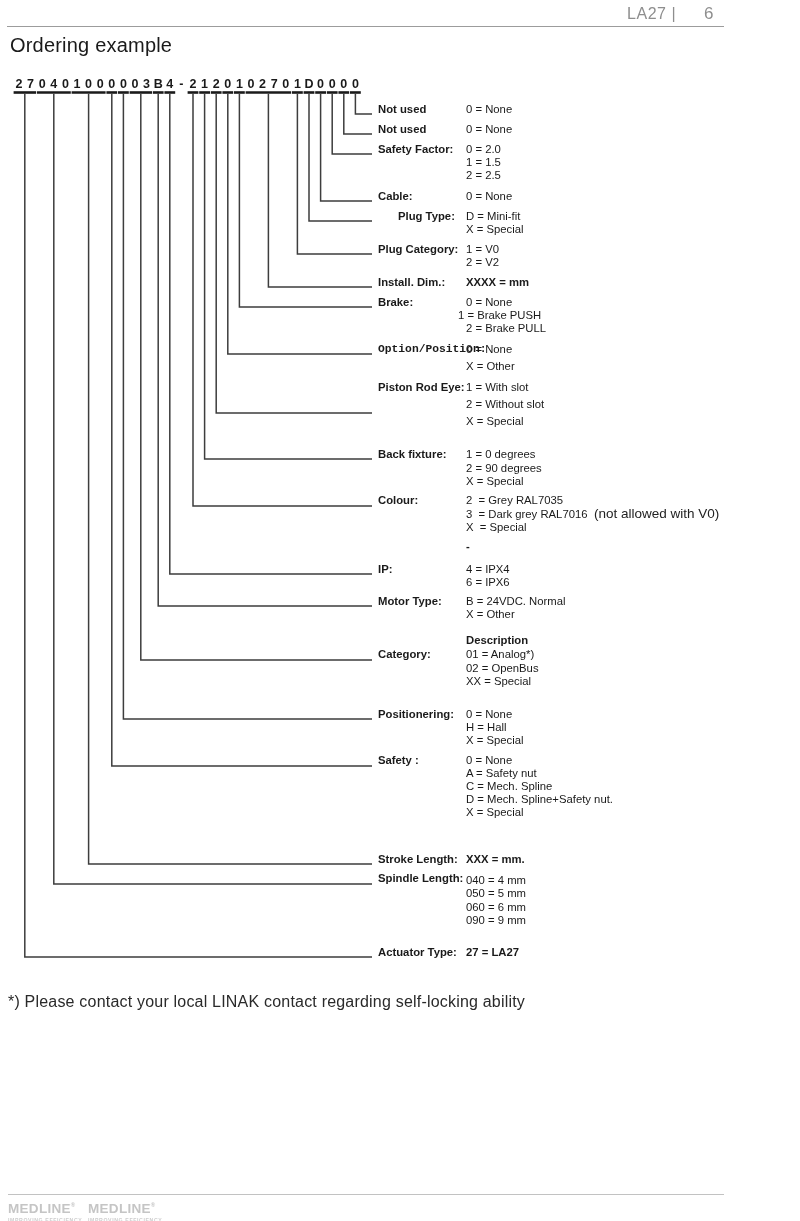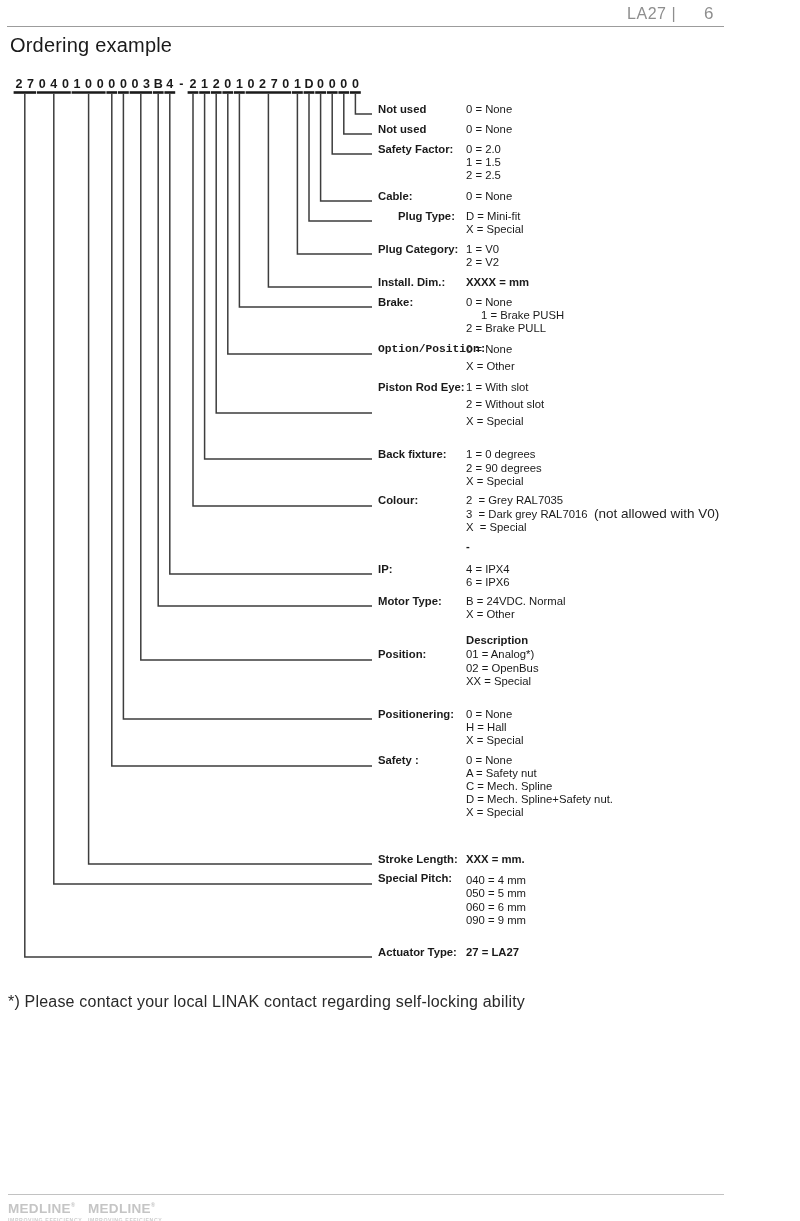--- a/index.html
+++ b/index.html
@@ -133,21 +133,21 @@
       <div class="field-label" style="left: 378px; top: 209px; padding-left: 20px;">Plug Type:</div>
       <div class="field-value" style="left: 466px; top: 209px;">D = Mini-fit</div>
       <div class="field-value" style="left: 466px; top: 222px;">X = Special</div>
       <div class="field-label" style="left: 378px; top: 242px;">Plug Category:</div>
       <div class="field-value" style="left: 466px; top: 242px;">1 = V0</div>
       <div class="field-value" style="left: 466px; top: 255px;">2 = V2</div>
       <div class="field-label" style="left: 378px; top: 275px;">Install. Dim.:</div>
       <div class="field-value bold" style="left: 466px; top: 275px;">XXXX = mm</div>
       <div class="field-label" style="left: 378px; top: 295px;">Brake:</div>
       <div class="field-value" style="left: 466px; top: 295px;">0 = None</div>
-      <div class="field-value" style="left: 481px; top: 308px;">1 = Brake PUSH</div>
+      <div class="field-value" style="left: 458px; top: 308px;">1 = Brake PUSH</div>
       <div class="field-value" style="left: 466px; top: 321px;">2 = Brake PULL</div>
       <div class="field-label" style="left: 378px; top: 342px; font-family: Liberation Mono, monospace;">Option/Position:</div>
       <div class="field-value" style="left: 466px; top: 342px;">0 = None</div>
       <div class="field-value" style="left: 466px; top: 359px;">X = Other</div>
       <div class="field-label" style="left: 378px; top: 380px;">Piston Rod Eye:</div>
       <div class="field-value" style="left: 466px; top: 380px;">1 = With slot</div>
       <div class="field-value" style="left: 466px; top: 397px;">2 = Without slot</div>
       <div class="field-value" style="left: 466px; top: 414px;">X = Special</div>
       <div class="field-label" style="left: 378px; top: 447px;">Back fixture:</div>
       <div class="field-value" style="left: 466px; top: 447px;">1 = 0 degrees</div>
@@ -157,38 +157,38 @@
       <div class="field-value" style="left: 466px; top: 493px;">2  = Grey RAL7035</div>
       <div class="field-value" style="left: 466px; top: 506.5px;">3  = Dark grey RAL7016</div>
       <div class="field-value" style="left: 466px; top: 520px;">X  = Special</div>
       <div class="field-note" style="left: 594px; top: 505.5px;">(not allowed with V0)</div>
       <div class="field-label" style="left: 378px; top: 562px;">IP:</div>
       <div class="field-value" style="left: 466px; top: 562px;">4 = IPX4</div>
       <div class="field-value" style="left: 466px; top: 575px;">6 = IPX6</div>
       <div class="field-label" style="left: 378px; top: 594px;">Motor Type:</div>
       <div class="field-value" style="left: 466px; top: 594px;">B = 24VDC. Normal</div>
       <div class="field-value" style="left: 466px; top: 607px;">X = Other</div>
-      <div class="field-label" style="left: 378px; top: 647px;">Position:</div>
+      <div class="field-label" style="left: 378px; top: 647px;">Category:</div>
       <div class="col-header" style="left: 466px; top: 633px;">Description</div>
       <div class="field-value" style="left: 466px; top: 647px;">01 = Analog*)</div>
       <div class="field-value" style="left: 466px; top: 660.5px;">02 = OpenBus</div>
       <div class="field-value" style="left: 466px; top: 674px;">XX = Special</div>
       <div class="field-label" style="left: 378px; top: 707px;">Positionering:</div>
       <div class="field-value" style="left: 466px; top: 707px;">0 = None</div>
       <div class="field-value" style="left: 466px; top: 720px;">H = Hall</div>
       <div class="field-value" style="left: 466px; top: 733px;">X = Special</div>
       <div class="field-label" style="left: 378px; top: 753px;">Safety :</div>
       <div class="field-value" style="left: 466px; top: 753px;">0 = None</div>
       <div class="field-value" style="left: 466px; top: 766px;">A = Safety nut</div>
       <div class="field-value" style="left: 466px; top: 779px;">C = Mech. Spline</div>
       <div class="field-value" style="left: 466px; top: 792px;">D = Mech. Spline+Safety nut.</div>
       <div class="field-value" style="left: 466px; top: 805px;">X = Special</div>
       <div class="field-label" style="left: 378px; top: 852px;">Stroke Length:</div>
       <div class="field-value bold" style="left: 466px; top: 852px;">XXX = mm.</div>
-      <div class="field-label" style="left: 378px; top: 871px;">Special Pitch:</div>
+      <div class="field-label" style="left: 378px; top: 871px;">Spindle Length:</div>
       <div class="field-value" style="left: 466px; top: 873px;">040 = 4 mm</div>
       <div class="field-value" style="left: 466px; top: 886.3px;">050 = 5 mm</div>
       <div class="field-value" style="left: 466px; top: 899.6px;">060 = 6 mm</div>
       <div class="field-value" style="left: 466px; top: 912.9px;">090 = 9 mm</div>
       <div class="field-label" style="left: 378px; top: 945px;">Actuator Type:</div>
       <div class="field-value bold" style="left: 466px; top: 945px;">27 = LA27</div>
       <div class="sep-dash" style="left: 466px; top: 539px;">-</div>
     </div>
 
   <div class="footnote">*) Please contact your local LINAK contact regarding self-locking ability</div>

